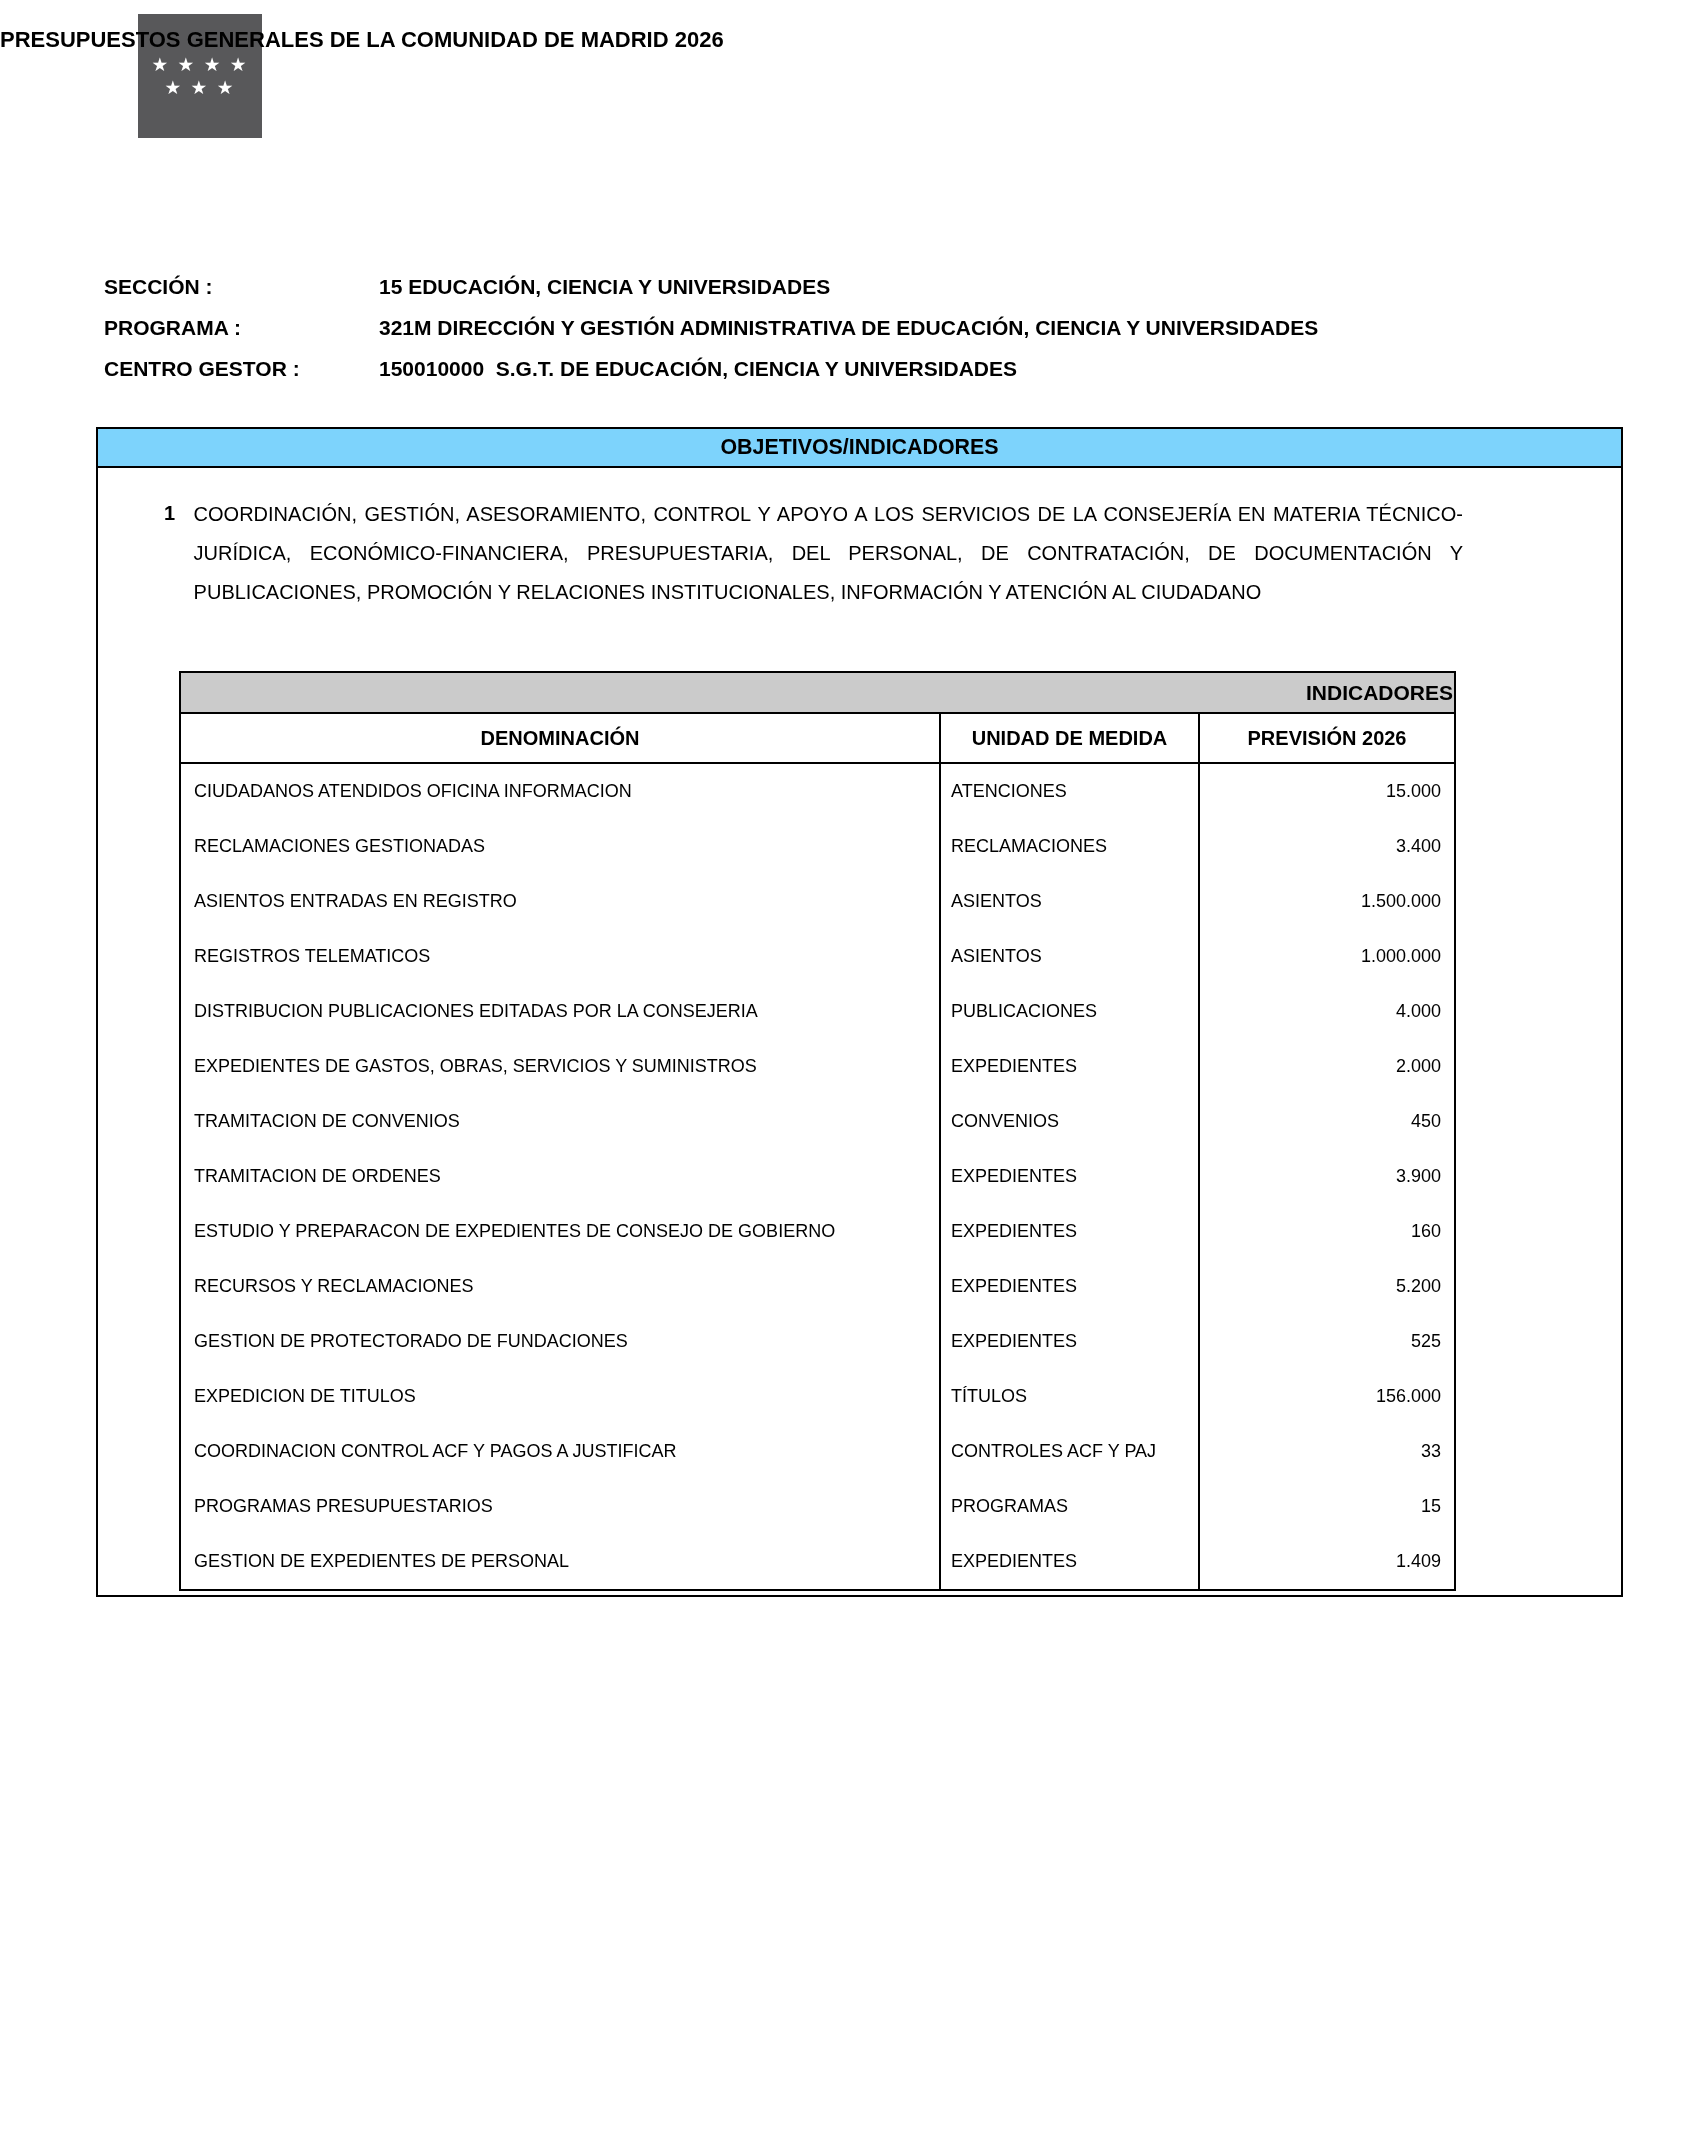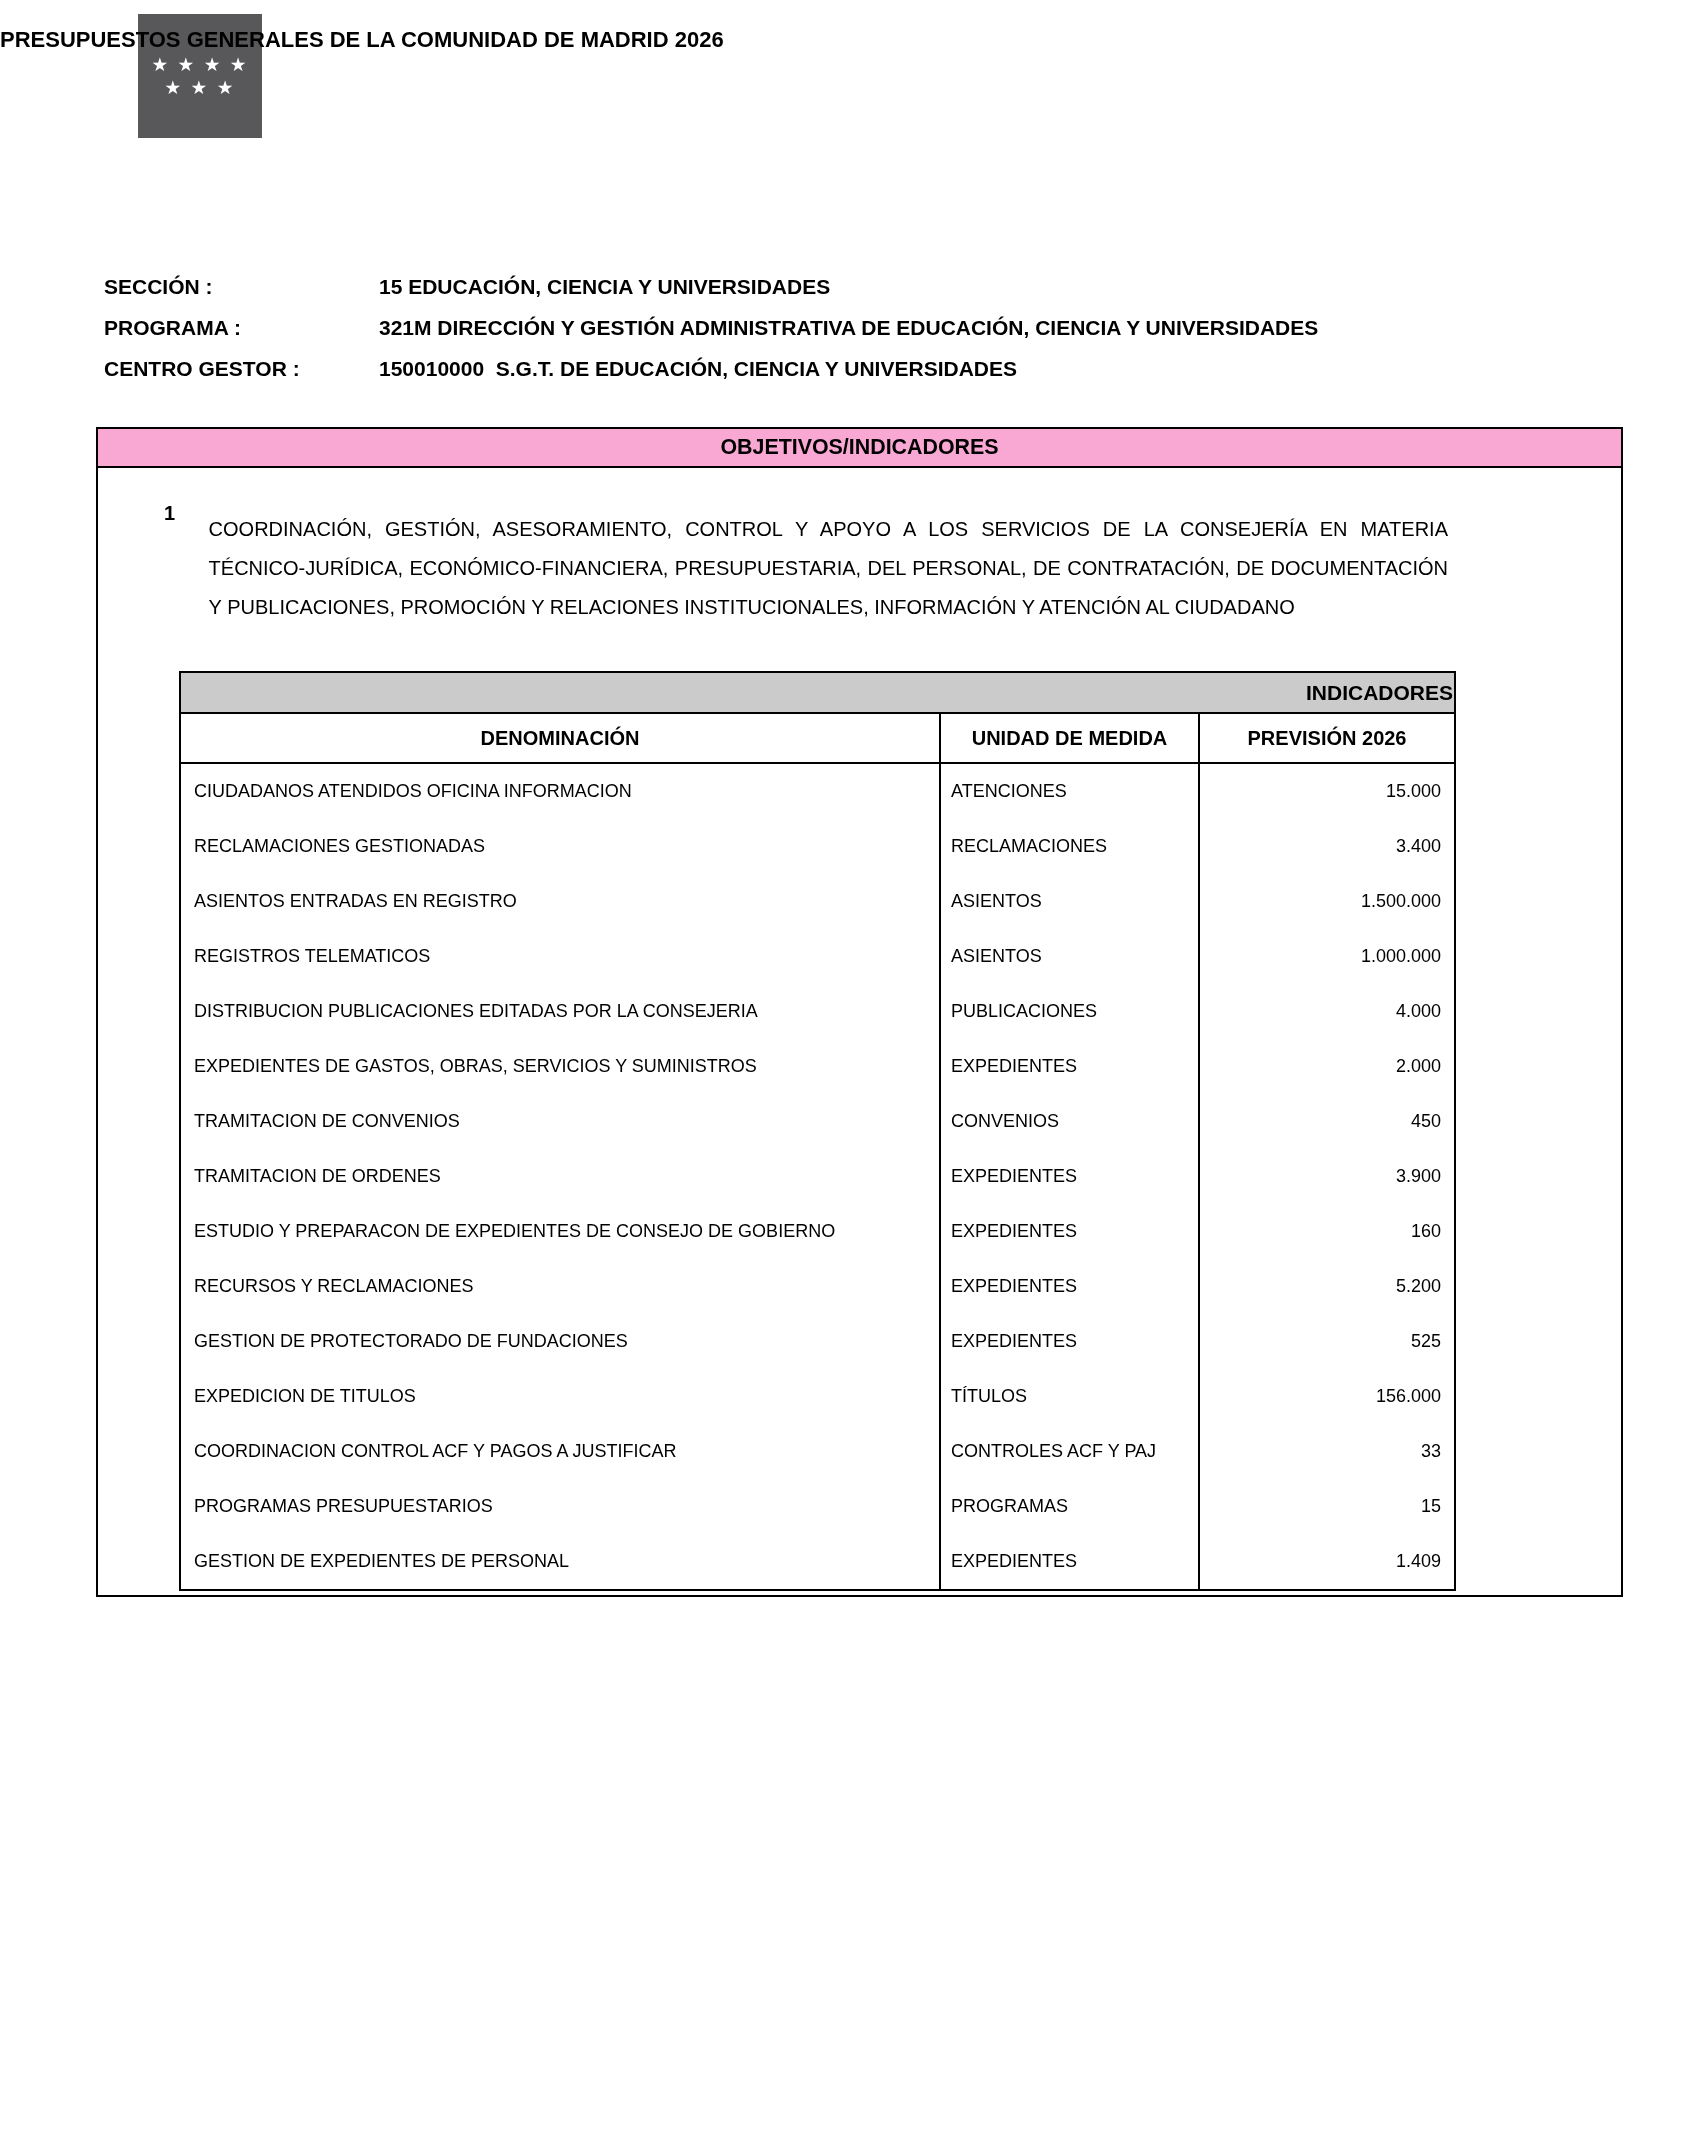--- a/index.html
+++ b/index.html
@@ -45,29 +45,29 @@
   .objbox {
     position: absolute;
     left: 96px; top: 427px;
     width: 1527px; height: 1170px;
     border: 2.1px solid #000;
     box-sizing: border-box;
     background: #ffffff;
   }
   .objbox-title {
     height: 37px;
-    background: #f9a8d4;
+    background: #7dd3fc;
     border-bottom: 2.1px solid #000;
     box-sizing: content-box;
     display: flex; align-items: center; justify-content: center;
     font-size: 21.4px; font-weight: bold;
   }
   .objective { display: flex; margin: 26px 0 0 66px; width: 1300px; }
   .obj-num { flex: 0 0 28.6px; width: 28.6px; font-weight: bold; font-size: 20px; line-height: 39px; }
-  .obj-text { margin: 16px; flex: 1; text-align: justify; font-size: 20px; line-height: 39px; }
+  .obj-text { margin: 1px; flex: 1; text-align: justify; font-size: 20px; line-height: 39px; }
 
   
   table.indicators {
     position: absolute;
     left: 179px; top: 671px;
     width: 1276px;
     border-collapse: collapse;
     table-layout: fixed;
     border: 2.1px solid #000;
     background: #ffffff;

